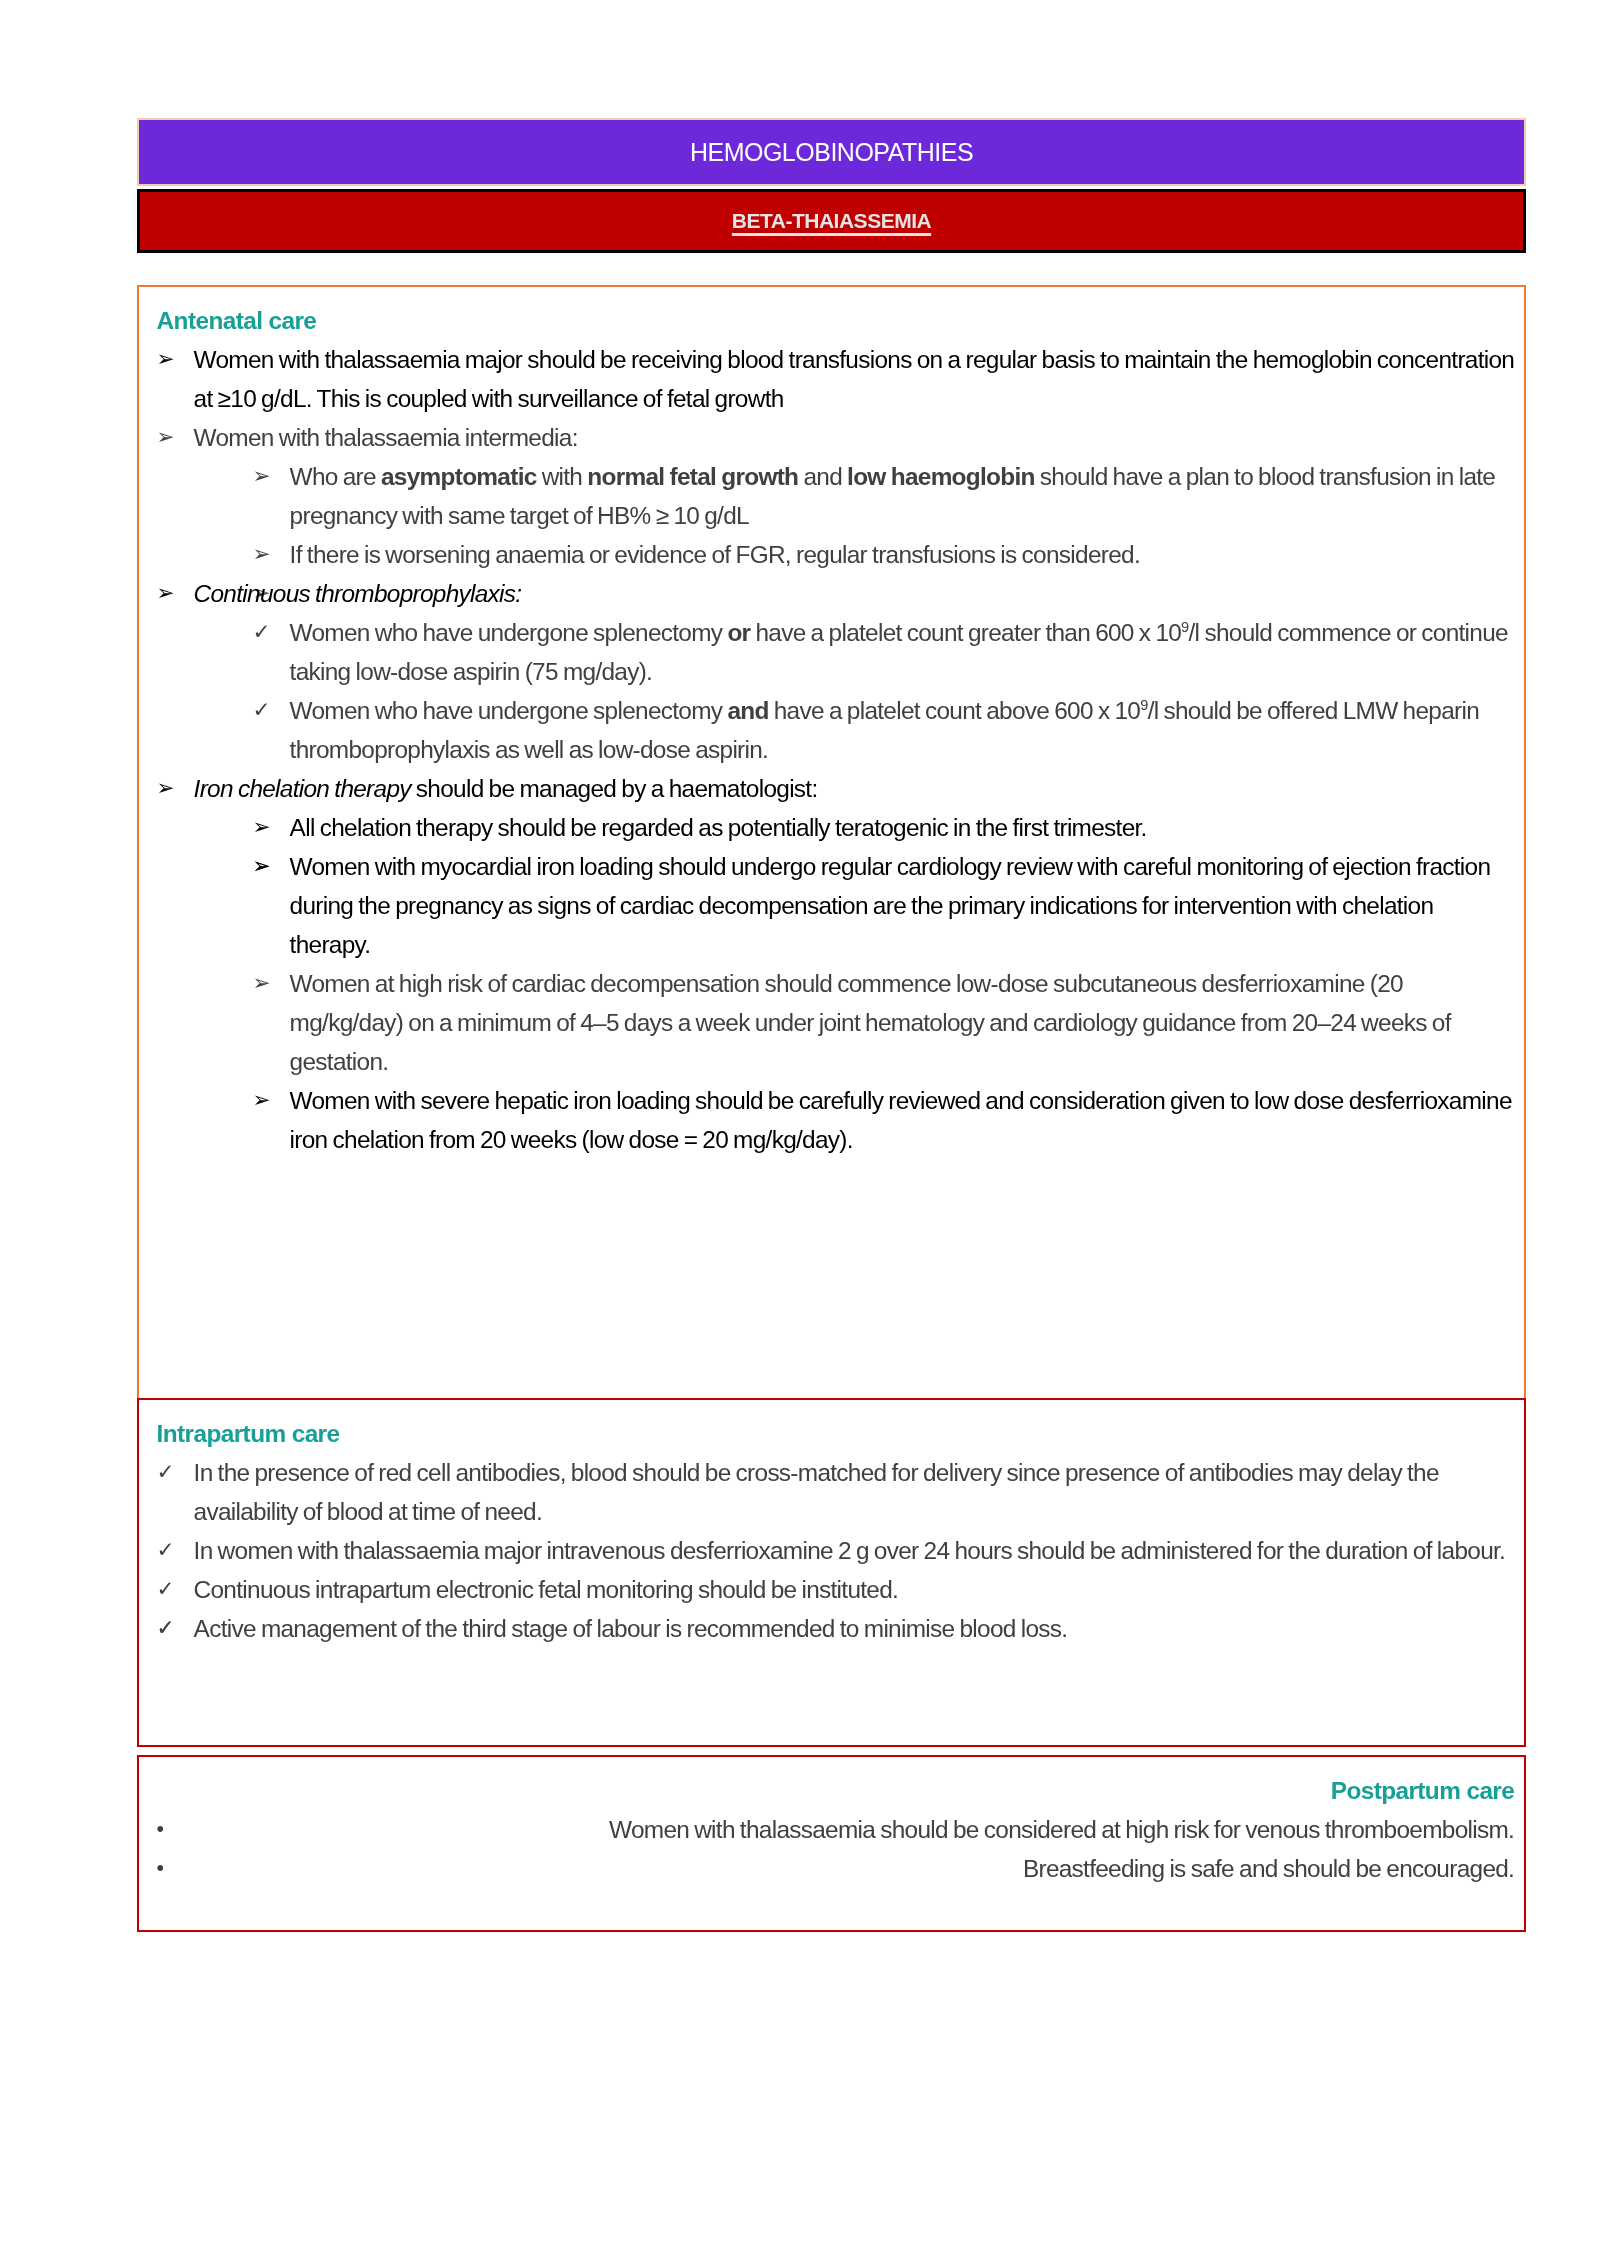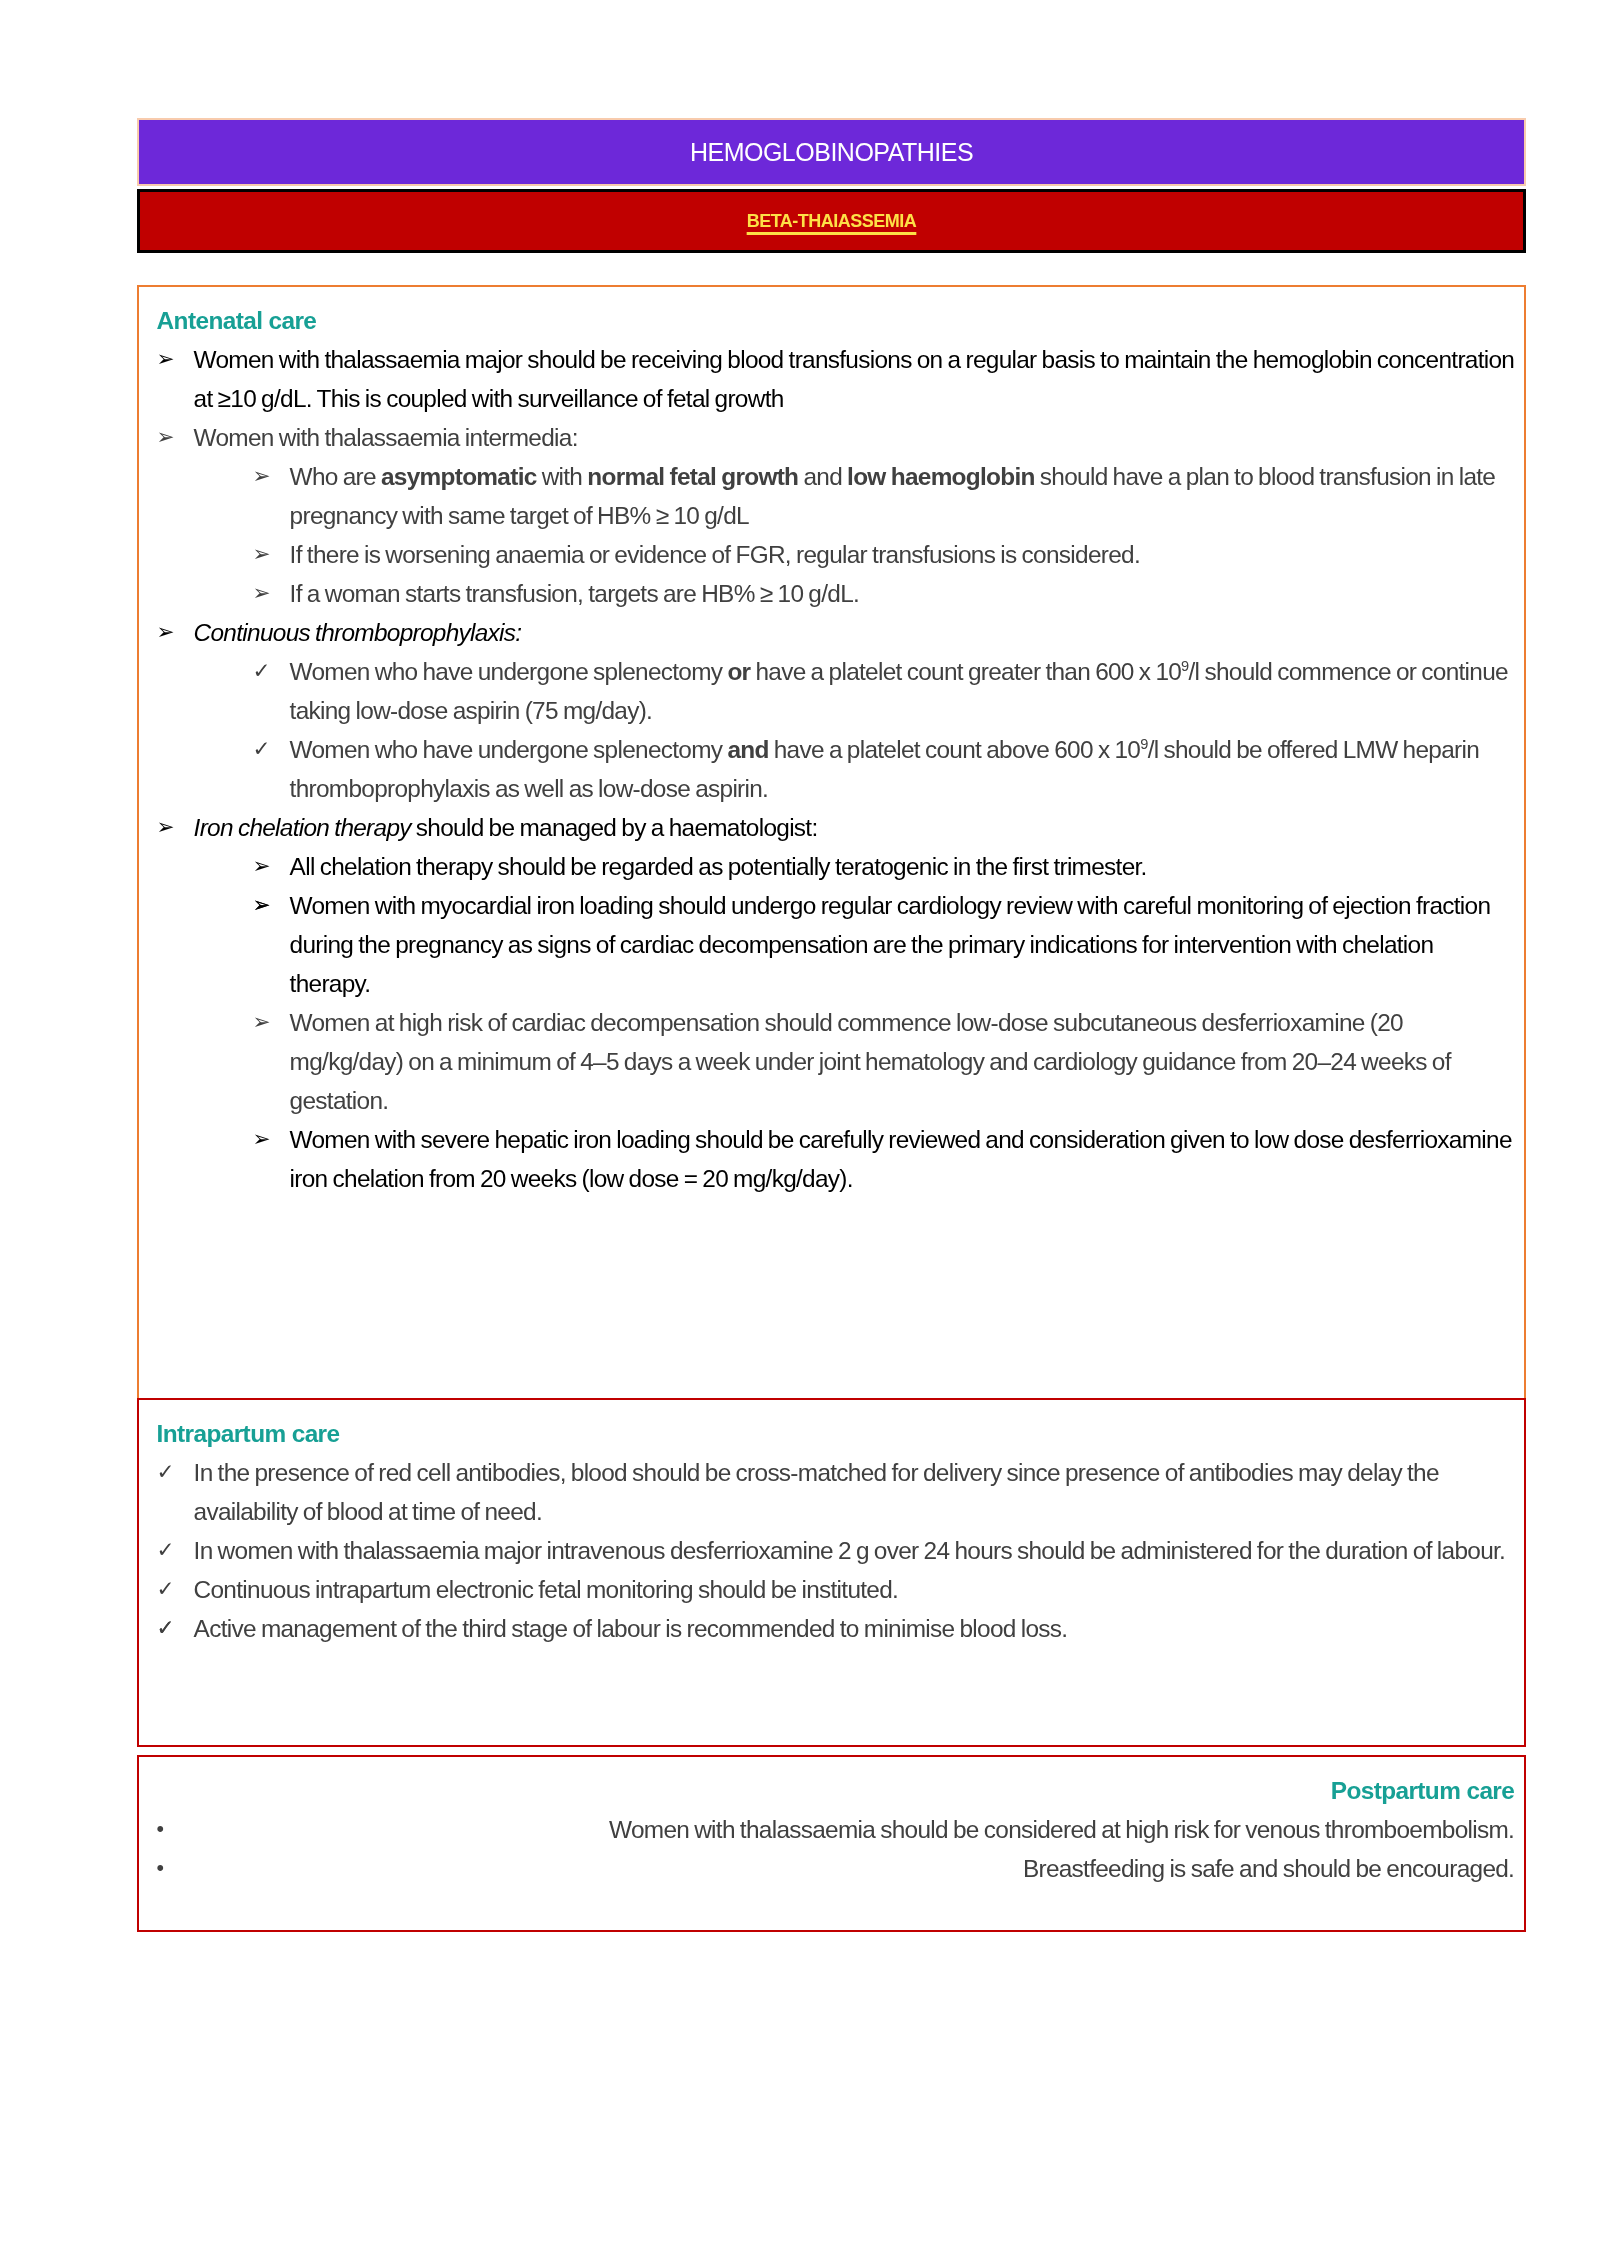--- a/index.html
+++ b/index.html
@@ -7,21 +7,21 @@
          font-family: "Liberation Sans", "DejaVu Sans", sans-serif; }
   .page { position: absolute; left: 0; top: 0; width: 1619px; height: 2263px; }
 
   .hdr1 { position: absolute; left: 137px; top: 118px; width: 1389px; height: 68px;
           box-sizing: border-box; background: #6d28d9; border: 2.9px solid #F8CBAD;
           display: flex; align-items: center; justify-content: center; }
   .hdr1 span { color: #ffffff; font-size: 25px; letter-spacing: -0.5px; }
   .hdr2 { position: absolute; left: 137px; top: 189px; width: 1389px; height: 64px;
           box-sizing: border-box; background: #C00000; border: 3.9px solid #000000;
           display: flex; align-items: center; justify-content: center; }
-  .hdr2 span { color: #fde047; font-size: 18px; font-weight: bold; text-decoration: underline;
+  .hdr2 span { color: #e5e5e5; font-size: 21px; font-weight: bold; text-decoration: underline;
                text-underline-offset: 4.9px; text-decoration-thickness: 2.9px; letter-spacing: -0.5px; }
 
   .box { position: absolute; left: 137px; width: 1389px; box-sizing: border-box; background: #fff; }
   .box.orange { top: 261px; height: 1126px; border: 2.9px solid #ED7D31; margin-top: 24px; }
   .box.red1 { top: 1398px; height: 349px; border: 2.9px solid #C00000; }
   .box.red2 { top: 1755px; height: 177px; border: 2.9px solid #C00000; text-align: right; }
 
   .content { position: absolute; left: 17.6px; right: 9.8px; top: 13.7px; }
   .heading { color: #17A095; font-weight: bold; font-size: 24.4px; line-height: 39px; height: 39px;
              letter-spacing: -0.6px; }
@@ -70,21 +70,20 @@
       <div class="item l2 c-gray">
         <span class="bullet">➢</span>
         <span>Who are </span><span class="bold">asymptomatic</span><span> with </span><span class="bold">normal fetal growth</span><span> and </span><span class="bold">low haemoglobin</span><span> should have a plan to blood transfusion in late pregnancy with same target of HB% ≥ 10 g/dL</span>
       </div>
       <div class="item l2 c-gray">
         <span class="bullet">➢</span>
         <span>If there is worsening anaemia or evidence of FGR, regular transfusions is considered.</span>
       </div>
       <div class="item l2 c-gray">
         <span class="bullet">➢</span>
-        <span>If a woman starts transfusion, targets are HB% ≥ 10 g/dL.</span>
       </div>
 
       <div class="item l1 c-black">
         <span class="bullet">➢</span>
         <span class="ital">Continuous thromboprophylaxis:</span>
       </div>
       <div class="item l2 c-gray">
         <span class="bullet">✓</span>
         <span>Women who have undergone splenectomy </span><span class="bold">or</span><span> have a platelet count greater than 600 x 10</span><sup>9</sup><span>/l should commence or continue taking low-dose aspirin (75 mg/day).</span>
       </div>

